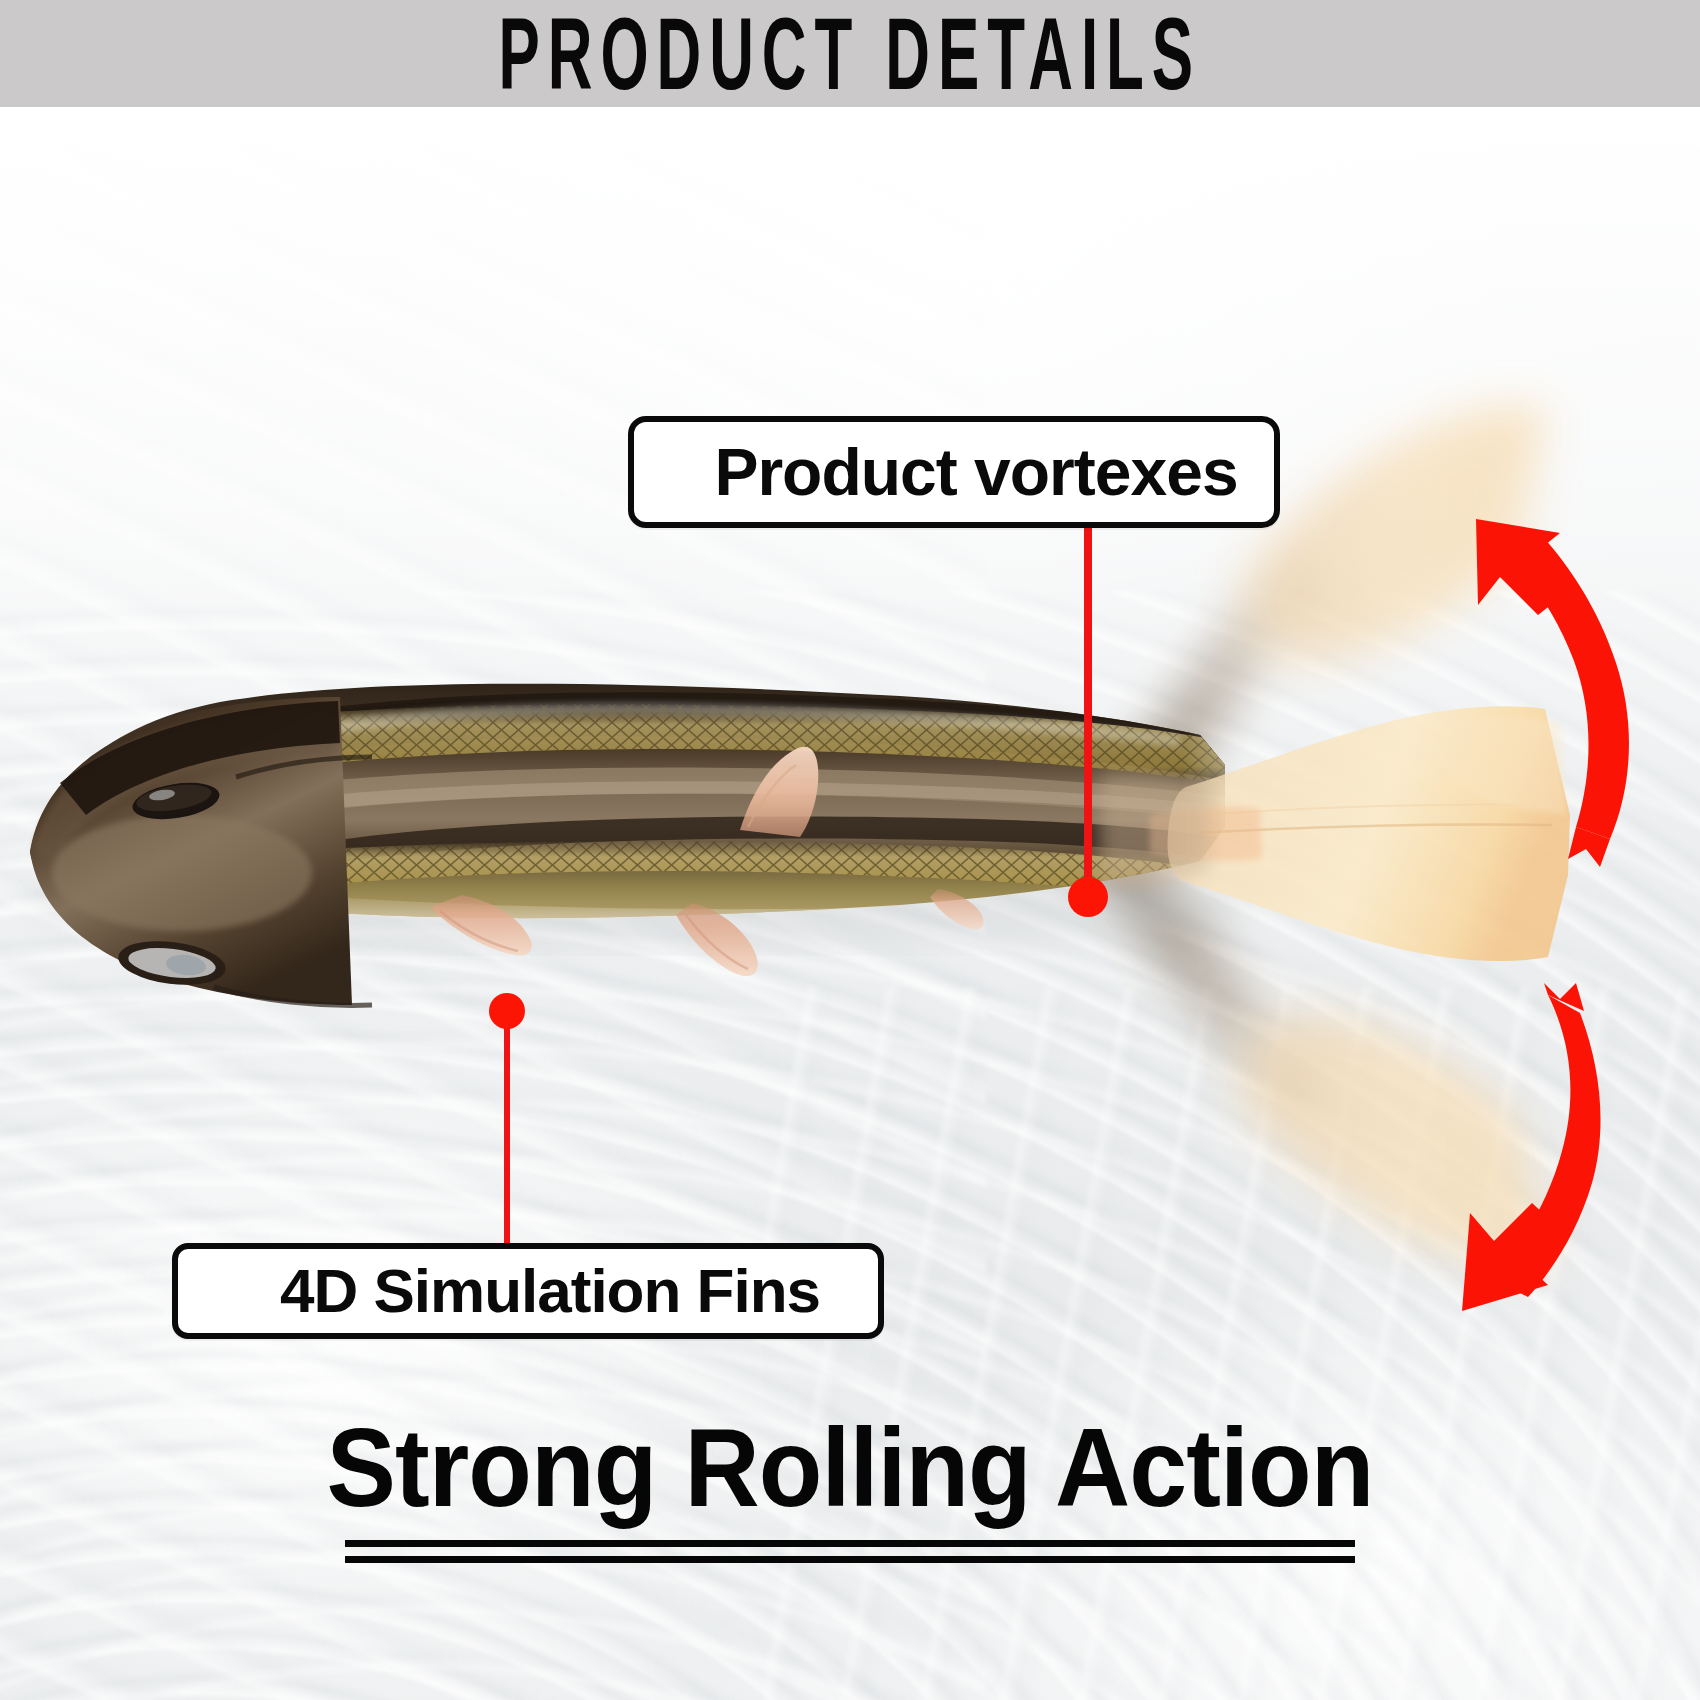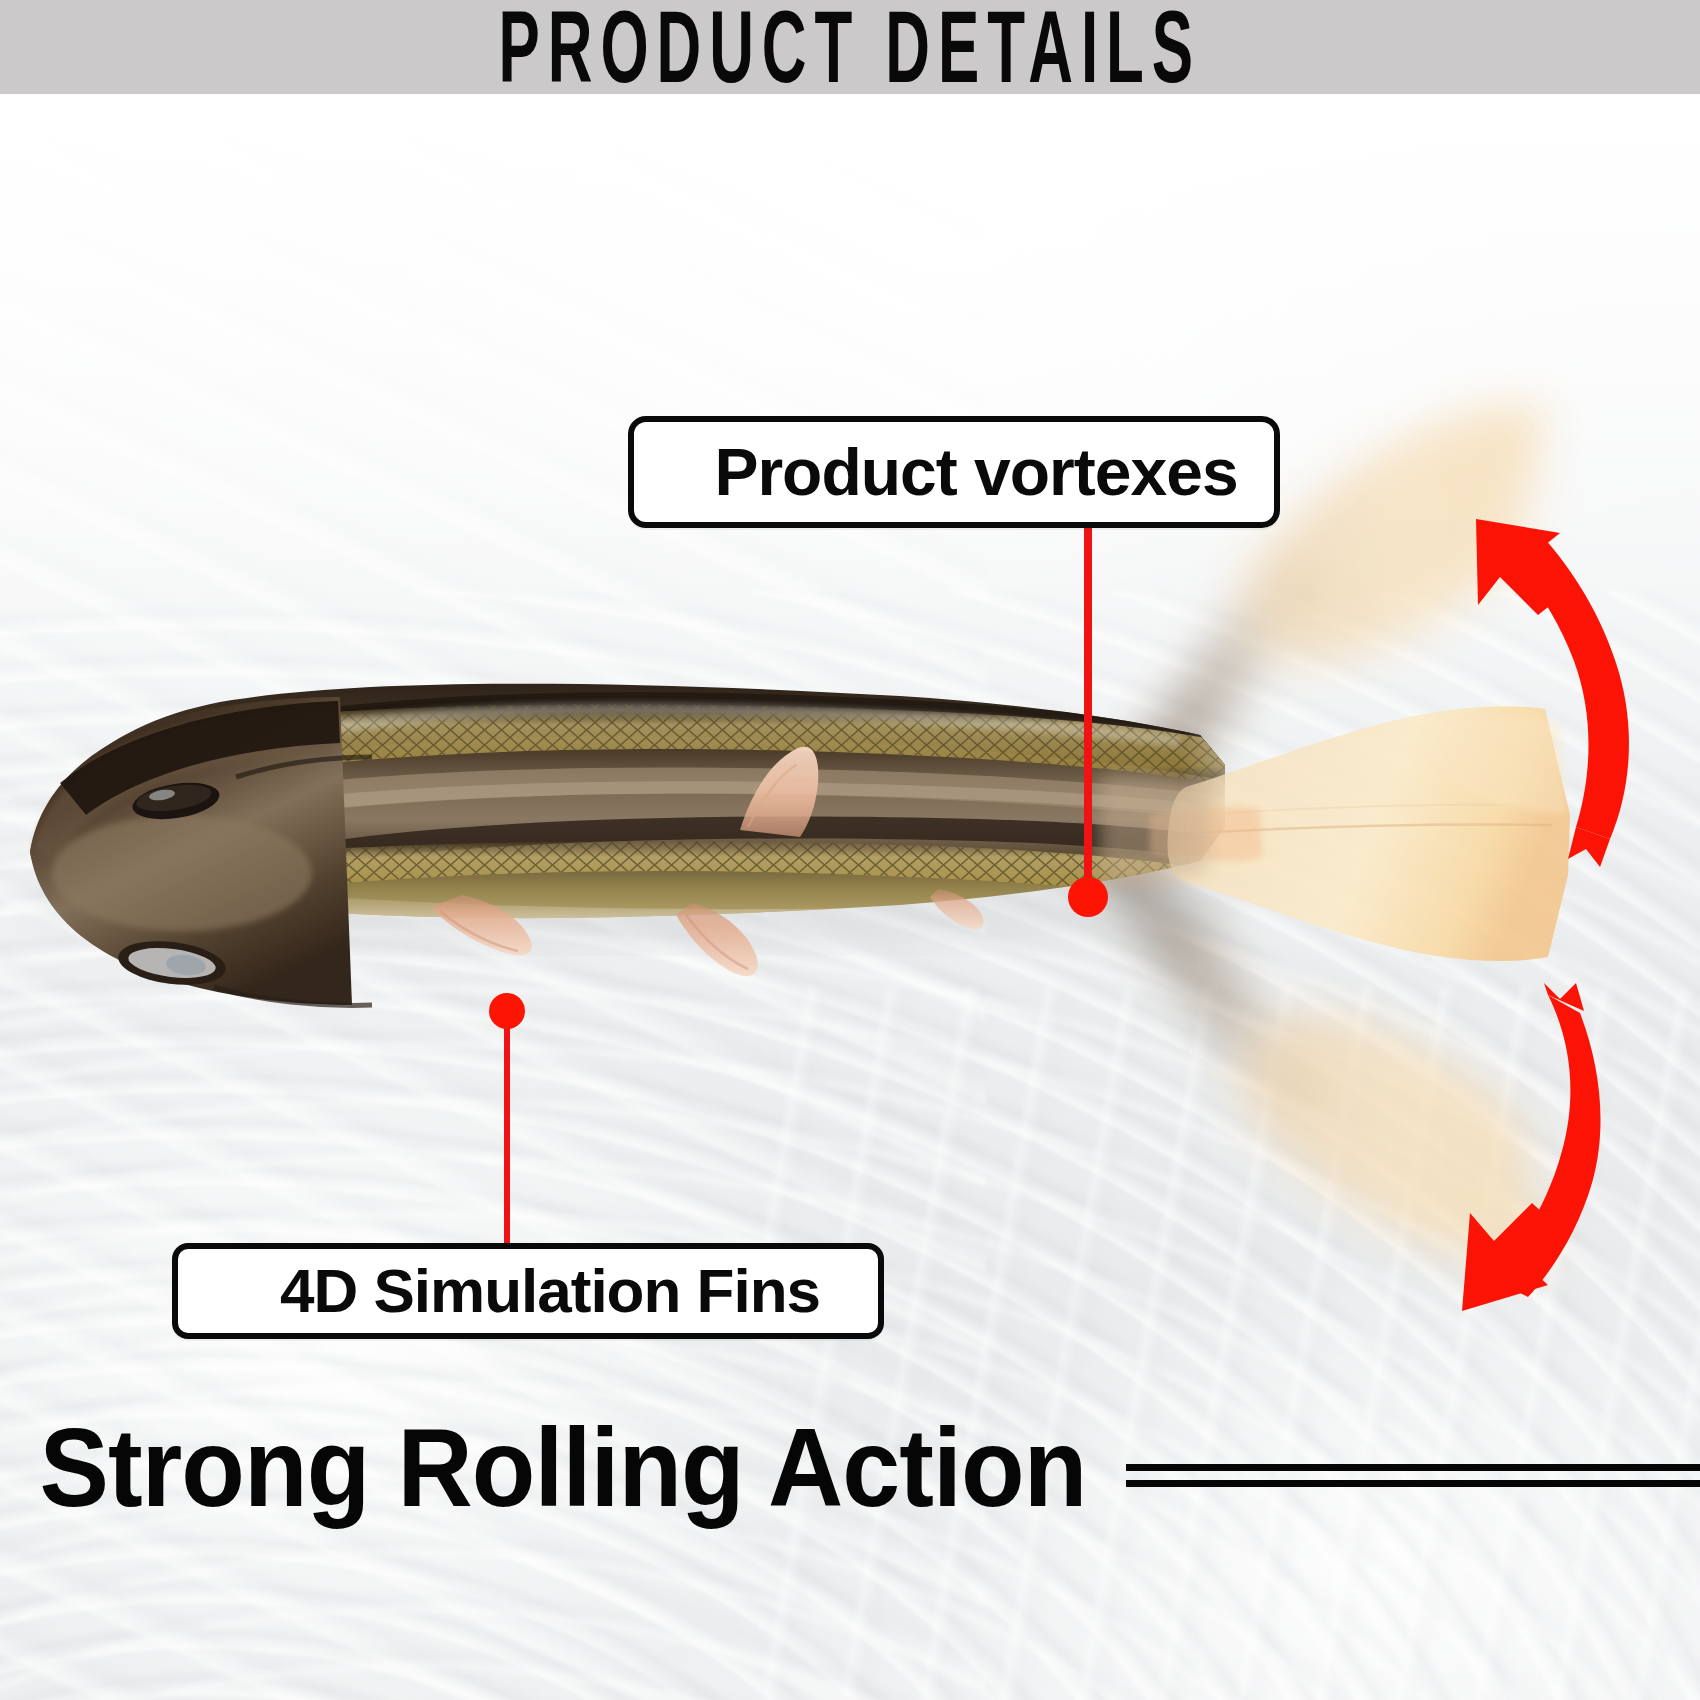--- a/index.html
+++ b/index.html
@@ -6,21 +6,21 @@
   html,body { width:1700px; height:1700px; }
   body {
     font-family: "Liberation Sans", sans-serif;
     background:#ffffff;
     position:relative;
     overflow:hidden;
   }
 
   
   #header-banner{
-    position:absolute; left:0; top:0; width:1700px; height:94px;
+    position:absolute; left:0; top:0; width:1700px; height:107px;
     background:#cbc9c9;
     display:flex; align-items:center; justify-content:center;
   }
   #header-title{
     font-family:"Liberation Sans", sans-serif;
     font-weight:700;
     font-size:86px;
     line-height:86px;
     letter-spacing:11px;
     color:#090909;
@@ -119,21 +119,21 @@
   .leader{ position:absolute; background:#ef1313; }
   #leader-vortexes{ left:1084px; top:411px; width:8px; height:372px; }
   #leader-fins{ left:504px; top:898px; width:6px; height:232px; }
   .leader-dot{ position:absolute; background:#fc1505; border-radius:50%; }
   #dot-vortexes{ left:1068px; top:762px; width:40px; height:40px; }
   #dot-fins{ left:489px; top:878px; width:36px; height:36px; }
 
   
   #headline-wrap{
     position:absolute; left:0; top:1295px; width:1700px;
-    display:flex; align-items:center;
+    display:flex; flex-direction:column; align-items:center;
   }
   #headline-text{
     font-family:"Liberation Sans", sans-serif;
     font-weight:700;
     font-size:112px;
     line-height:116px;
     color:#060606;
     letter-spacing:-1px;
     transform:scaleX(0.93);
     white-space:nowrap;

